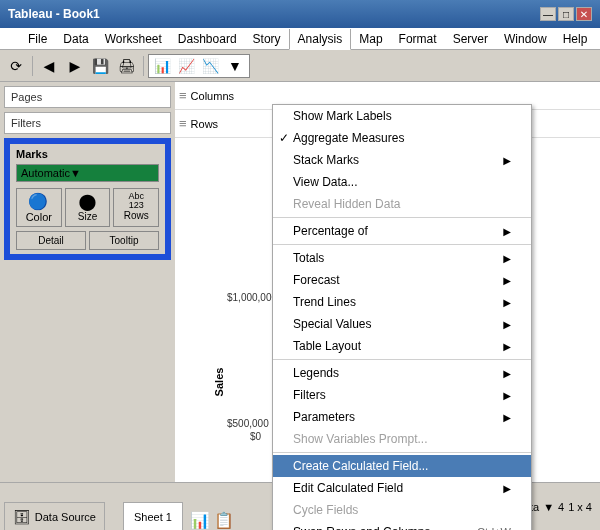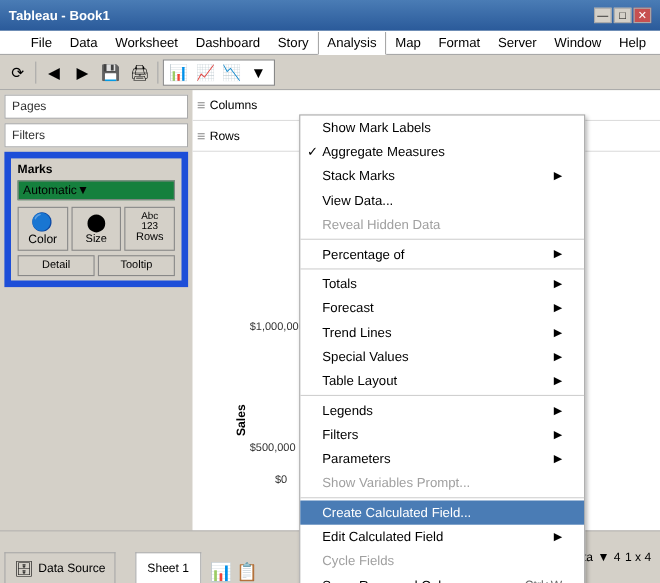--- a/index.html
+++ b/index.html
@@ -331,21 +331,21 @@
       </div>
       <div class="rows-bar">
         <span style="color:#888; font-size:13px; margin-right:4px;">≡</span>
         <span>Rows</span>
       </div>
     </div>
 
     <div class="chart-area">
 
       <div class="axis-label" style="top:10px; left:52px;">$1,000,000</div>
-      <div class="axis-label" style="top:120px; left:52px;">$500,000</div>
+      <div class="axis-label" style="top:136px; left:52px;">$500,000</div>
       <div class="axis-label" style="bottom:40px; left:75px;">$0</div>
 
       <div style="position:absolute; left:30px; top:50%; transform:translateY(-50%) rotate(-90deg); font-size:11px; font-weight:bold;">Sales</div>
 
       <div class="chart-bar" style="bottom:42px; left:110px; width:55px; height:225px; background:#4472C4;"></div>
 
       <div style="position:absolute; bottom:28px; left:128px; font-size:11px;">F</div>
 
       <svg style="position:absolute;top:0;left:0;width:100%;height:100%;pointer-events:none;">
         <line x1="100" y1="10" x2="100" y2="270" stroke="#ccc" stroke-width="1"></line>

